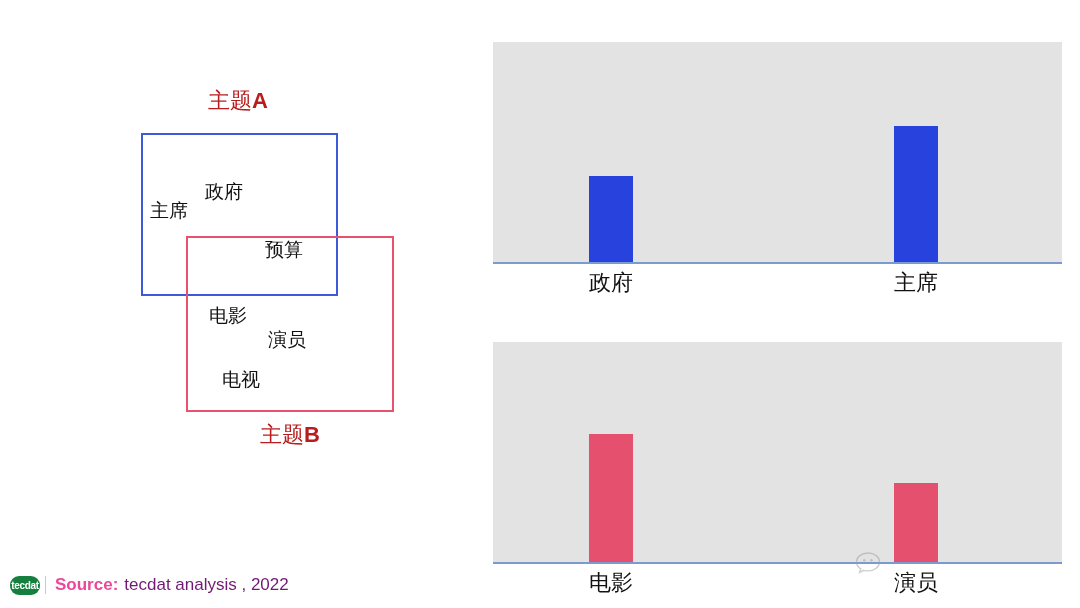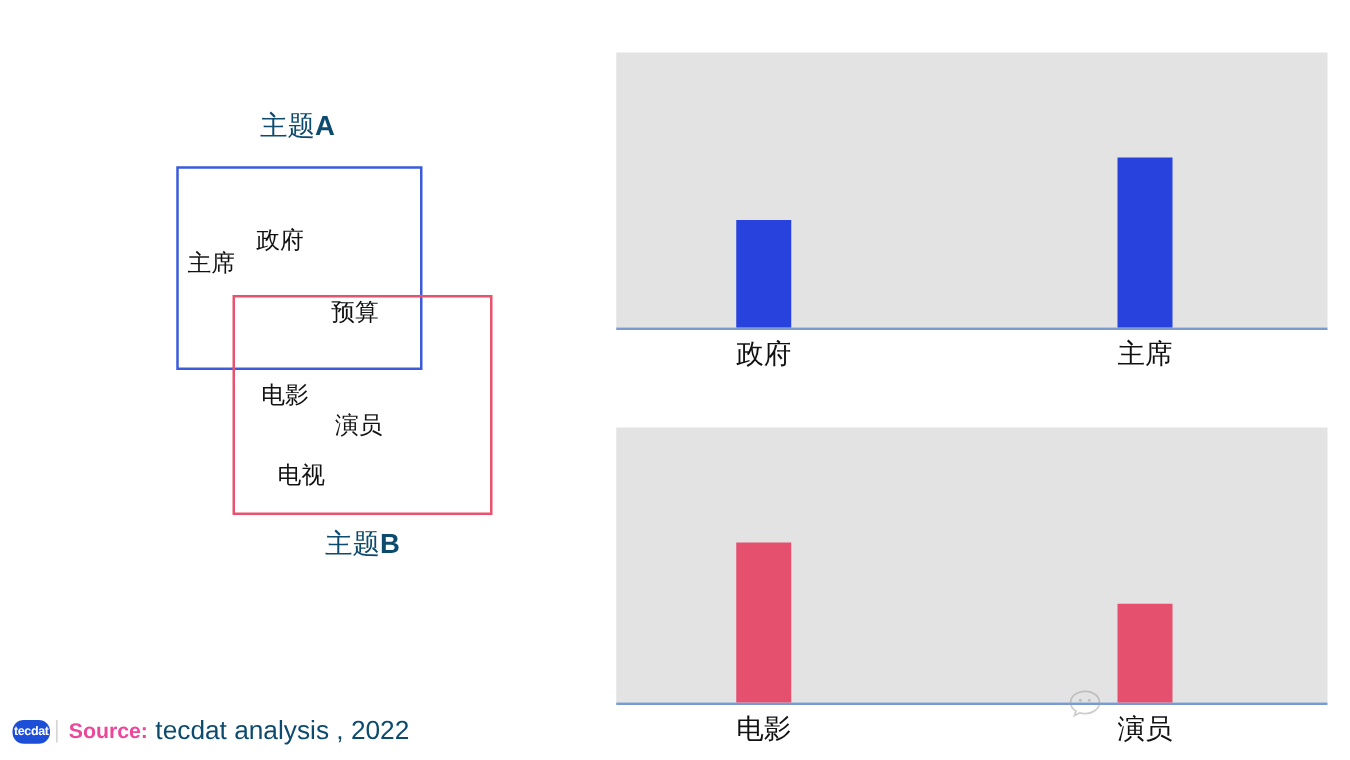--- a/index.html
+++ b/index.html
@@ -8,21 +8,21 @@
     background:#ffffff;
     font-family:"Liberation Sans","DejaVu Sans",sans-serif;
     overflow:hidden;position:relative;
   }
   #stage{position:absolute;left:0;top:0;width:1080px;height:608px;}
 
   
   .venn-wrap{position:absolute;left:0;top:0;width:470px;height:470px;}
   .venn-title{
     position:absolute;text-align:center;
-    font-size:22px;color:#0c4a6e;white-space:nowrap;
+    font-size:22px;color:#b91c1c;white-space:nowrap;
   }
   .venn-title .cjk{font-weight:400;}
   .venn-title .lat{font-weight:700;}
   #venn-title-a{left:140px;top:86px;width:196px;}
   #venn-title-b{left:188px;top:420px;width:204px;}
 
   .venn-rect{position:absolute;background:transparent;}
   #venn-rect-a{
     left:141px;top:133px;width:193px;height:159px;
     border:2px solid #3b5bdb;
@@ -63,30 +63,30 @@
     position:absolute;top:226px;
     font-size:22px;color:#111;text-align:center;white-space:nowrap;
   }
 
   
   .footer{
     position:absolute;left:10px;top:572px;
     display:flex;align-items:center;height:26px;
   }
   .tecdat-badge{
-    width:30px;height:19px;border-radius:9px;background:#1d4ed8;
+    width:30px;height:19px;border-radius:9px;background:#15803d;
     color:#ffffff;font-size:10px;font-weight:700;
     display:flex;align-items:center;justify-content:center;
     letter-spacing:-0.3px;
   }
   .footer-divider{
     width:1px;height:18px;background:#c8c8c8;margin:0 9px 0 5px;
   }
   .footer-label{font-size:17px;font-weight:700;color:#ec4899;margin-right:6px;}
-  .footer-text{font-size:21px;font-weight:400;color:#0c4a6e;}
+  .footer-text{font-size:17px;font-weight:400;color:#701a75;}
 
   
   .watermark{
     position:absolute;left:855px;top:551px;
     display:flex;align-items:center;opacity:.5;
     pointer-events:none;
   }
   .wm-icon{width:34px;height:26px;margin-right:5px;}
   .wm-text{
     font-size:25px;color:#9d9d9d;white-space:nowrap;

